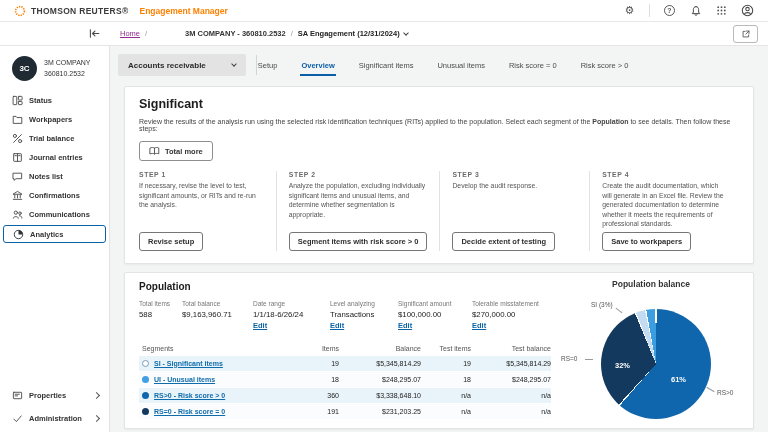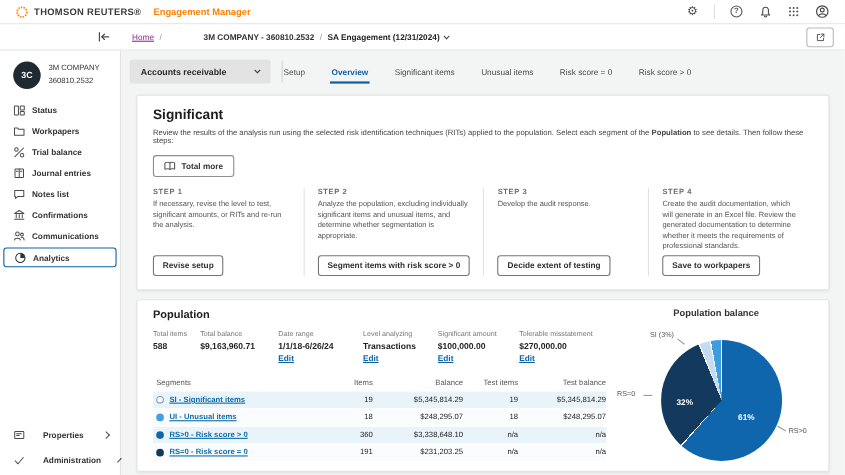--- a/index.html
+++ b/index.html
@@ -45,21 +45,21 @@
   .company { display:flex; align-items:center; gap:7px; padding:10px 8px 8px 12px; }
   .avatar { width:25px; height:25px; border-radius:50%; background:#1f2a33; color:#fff;
     font-size:8px; font-weight:bold; display:flex; align-items:center; justify-content:center; flex:none; }
   .company-text { font-size:7px; color:#333; line-height:1.5; }
   .nav { padding:2px 0; }
   .nav-item { display:flex; align-items:center; gap:6px; height:19px; padding-left:12px;
     font-size:7.5px; font-weight:bold; color:#333; cursor:pointer; }
   .nav-item .nav-ic { width:11px; flex:none; }
   .nav-item.active { border:1.5px solid #0a62a5; border-radius:3px; margin:1px 3px; padding-left:9px; height:18px; }
   .side-footer { position:absolute; bottom:2px; left:0; right:0; }
-  .foot-item { display:flex; align-items:center; gap:16px; height:23px; padding:0 10px 0 12px;
+  .foot-item { display:flex; align-items:center; gap:6px; height:23px; padding:0 10px 0 12px;
     font-size:7.5px; font-weight:bold; color:#333; cursor:pointer; }
   .chev-right { width:5px; height:5px; border-right:1.2px solid #555; border-top:1.2px solid #555;
     transform:rotate(45deg); margin-left:auto; }
 
   
   .main { position:absolute; top:46px; left:110px; right:0; bottom:0; background:#f3f4f4; overflow:hidden; }
 
   .tabrow { display:flex; align-items:flex-end; margin:6px 0 0 8px; height:24px; }
   .area-dropdown { background:#e3e3e4; border-radius:2px; height:22px; padding:0 10px;
     display:flex; align-items:center; gap:26px; font-size:8px; font-weight:bold; color:#2b2b2b; cursor:pointer; }
@@ -80,21 +80,21 @@
   .step-title { font-size:6.8px; font-weight:bold; color:#6b6b6b; letter-spacing:.6px; margin-bottom:3px; }
   .step-text { font-size:6.8px; color:#555; line-height:1.4; }
   .step-btn { margin-top:auto; align-self:flex-start; border:1px solid #767676; border-radius:3px; background:#fff;
     padding:4px 8px; font-size:7.5px; font-weight:bold; color:#2f2f2f; cursor:pointer; white-space:nowrap; }
 
   .card-population { margin:8px 14px 0; padding:8px 14px; height:157px; position:relative; overflow:hidden; }
   .pop-title { font-size:10px; font-weight:bold; color:#1d1d1d; margin-bottom:7px; }
   .stats { display:flex; }
   .stat { line-height:1.5; }
   .stat .lbl { font-size:6.5px; color:#777; }
-  .stat .val { font-size:7.8px; color:#222;font-weight:bold; }
+  .stat .val { font-size:7.8px; color:#222; }
   .edit-link { font-size:7.5px; font-weight:bold; color:#0b63a5; text-decoration:underline; cursor:pointer; }
   .w0{width:43px}.w1{width:71px}.w2{width:77px}.w3{width:68px}.w4{width:74px}.w5{width:100px}
 
   .seg-table { margin-top:13px; width:412px; font-size:7px; }
   .seg-head, .seg-row { display:flex; align-items:center; }
   .seg-head { color:#555; margin-bottom:4px; }
   .seg-row { height:15px; margin-bottom:1px; }
   .seg-row:nth-child(odd) { background:#e9f3fa; }
   .seg-row:nth-child(even) { background:#fafcfe; }
   .c-name { width:152px; display:flex; align-items:center; gap:5px; padding-left:3px; }

